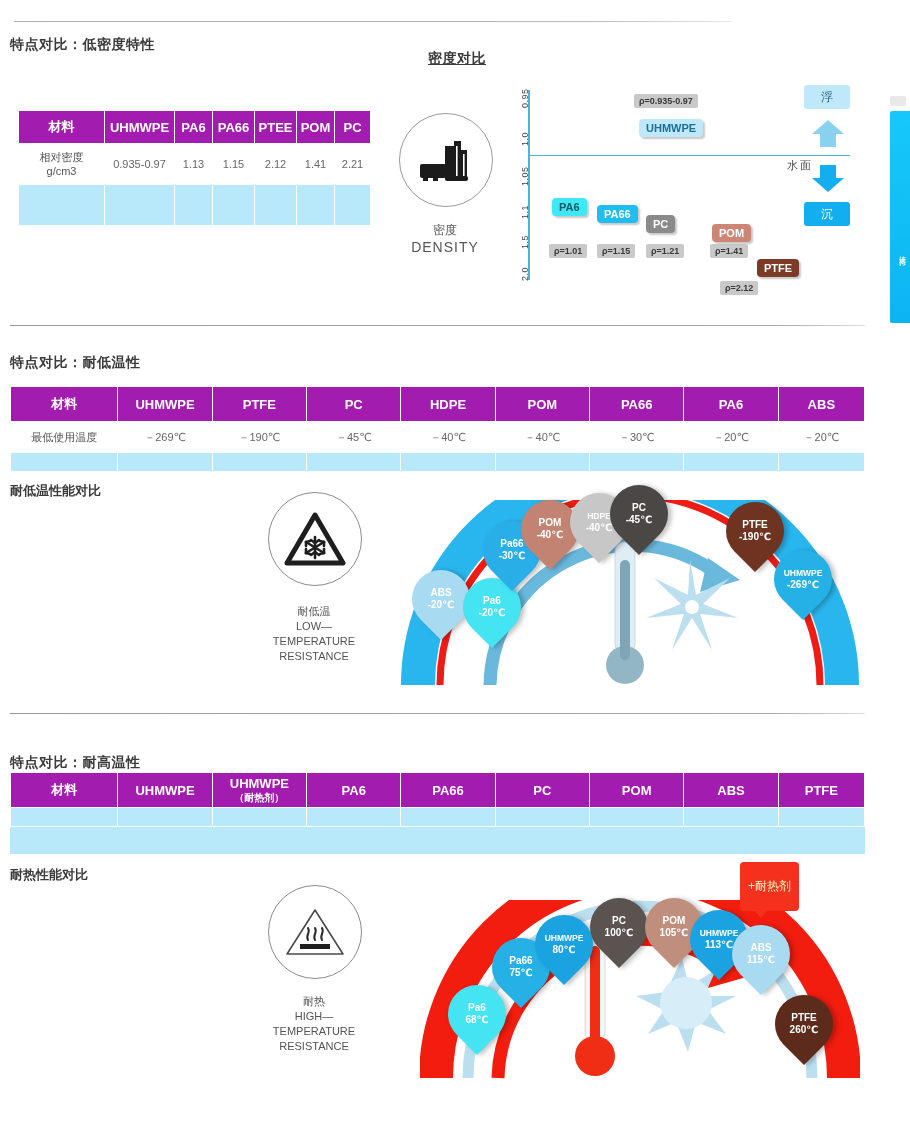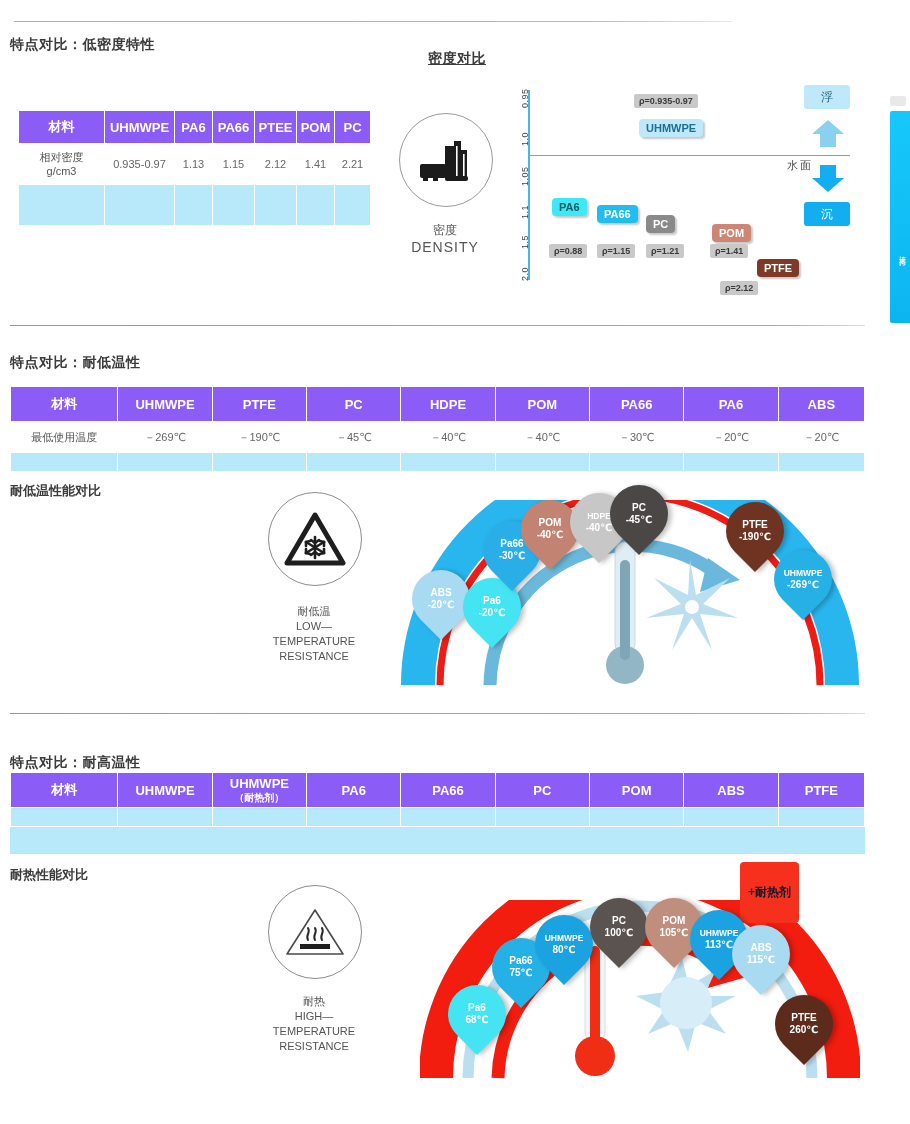--- a/index.html
+++ b/index.html
@@ -15,21 +15,21 @@
   .hr.mid{left:10px;top:325px;width:855px;background:linear-gradient(to right,#999 0%,#aaa 90%,#ddd 100%);}
   .hr.mid2{left:10px;top:713px;width:855px;background:linear-gradient(to right,#999 0%,#aaa 90%,#ddd 100%);}
 
   
   .h-sec{position:absolute;font-size:14px;font-weight:bold;color:#3b3b3b;letter-spacing:.5px;white-space:nowrap;}
   .h-sub{position:absolute;font-size:13px;font-weight:bold;color:#3b3b3b;white-space:nowrap;}
 
   
   table{border-collapse:collapse;position:absolute;table-layout:fixed;}
   table td,table th{border:1px solid #ffffff;text-align:center;}
-  thead th{background:#8b5cf6;color:#fff;font-weight:bold;}
+  thead th{background:#a21caf;color:#fff;font-weight:bold;}
   tbody td{background:#ffffff;color:#666;}
   tbody tr.filler td{background:#b8e9fb;height:16px;border-top:1px solid #ffffff;}
   .tbl-wrap{position:absolute;background:#b8e9fb;padding:2px;box-sizing:border-box;}
 
   
   #tbl1{left:0;top:0;width:100%;}
   #tbl1 thead th{font-size:13px;height:30px;}
   #tbl1 tbody td{font-size:11px;height:38px;line-height:14px;}
   #tbl1 td.lbl{color:#555;font-size:11px;}
 
@@ -66,22 +66,22 @@
 
   .gauge{position:absolute;}
   .pin{position:absolute;width:58px;height:58px;border-radius:50% 50% 50% 0;transform:rotate(-45deg);
        box-shadow:2px 3px 5px rgba(0,0,0,.25);}
   .pin > .pin-txt{transform:rotate(45deg);width:100%;height:100%;display:flex;flex-direction:column;
        align-items:center;justify-content:center;color:#fff;font-weight:bold;line-height:12px;}
   .pin-txt .n{font-size:10px;}
   .pin-txt .v{font-size:10px;}
   .pin-txt .n.sm{font-size:8.5px;}
 
-  .callout{position:absolute;background:#f5301c;color:#0f172a;font-size:12px;font-weight:bold;
-           padding:22px 8px;border-radius:4px;white-space:nowrap;}
+  .callout{position:absolute;background:#f5301c;color:#fef9c3;font-size:12px;font-weight:normal;
+           padding:16px 8px;border-radius:4px;white-space:nowrap;}
   .callout:after{content:"";position:absolute;left:14px;bottom:-7px;border-left:7px solid transparent;
            border-right:7px solid transparent;border-top:8px solid #f5301c;}
 
   
   .rail{position:absolute;right:0;top:111px;width:20px;height:212px;
         background:linear-gradient(to bottom,#16c8fb 0%,#0db5f0 100%);border-radius:2px 0 0 2px;}
   .rail-txt{position:absolute;right:3px;top:250px;width:14px;font-size:7px;color:#eaf9ff;
         writing-mode:vertical-rl;letter-spacing:1px;line-height:9px;}
   .rail-cap{position:absolute;right:4px;top:96px;width:16px;height:10px;background:#e9e9e9;border-radius:2px;}
 </style>
@@ -178,21 +178,21 @@
   </svg>
   <svg style="position:absolute;left:810px;top:163px;" width="36" height="30">
     <polygon points="18,29 34,15 26,15 26,2 10,2 10,15 2,15" fill="#12aef0"></polygon>
   </svg>
   <div class="fs-box" style="left:804px;top:202px;background:#12aef0;color:#ffffff;">沉</div>
 
   <div class="rho" style="left:634px;top:94px;">ρ=0.935-0.97</div>
   <div class="chip" style="left:639px;top:119px;background:#bfe9fa;color:#1a6f97;">UHMWPE</div>
 
   <div class="chip" style="left:552px;top:198px;background:#3fe8f5;color:#0e5c66;">PA6</div>
-  <div class="rho" style="left:549px;top:244px;">ρ=0.88</div>
+  <div class="rho" style="left:549px;top:244px;">ρ=1.01</div>
 
   <div class="chip" style="left:597px;top:205px;background:#22bdf0;color:#ffffff;">PA66</div>
   <div class="rho" style="left:597px;top:244px;">ρ=1.15</div>
 
   <div class="chip" style="left:646px;top:215px;background:#8a8a8a;color:#ffffff;">PC</div>
   <div class="rho" style="left:646px;top:244px;">ρ=1.21</div>
 
   <div class="chip" style="left:712px;top:224px;background:#cd8673;color:#ffffff;">POM</div>
   <div class="rho" style="left:710px;top:244px;">ρ=1.41</div>
 

